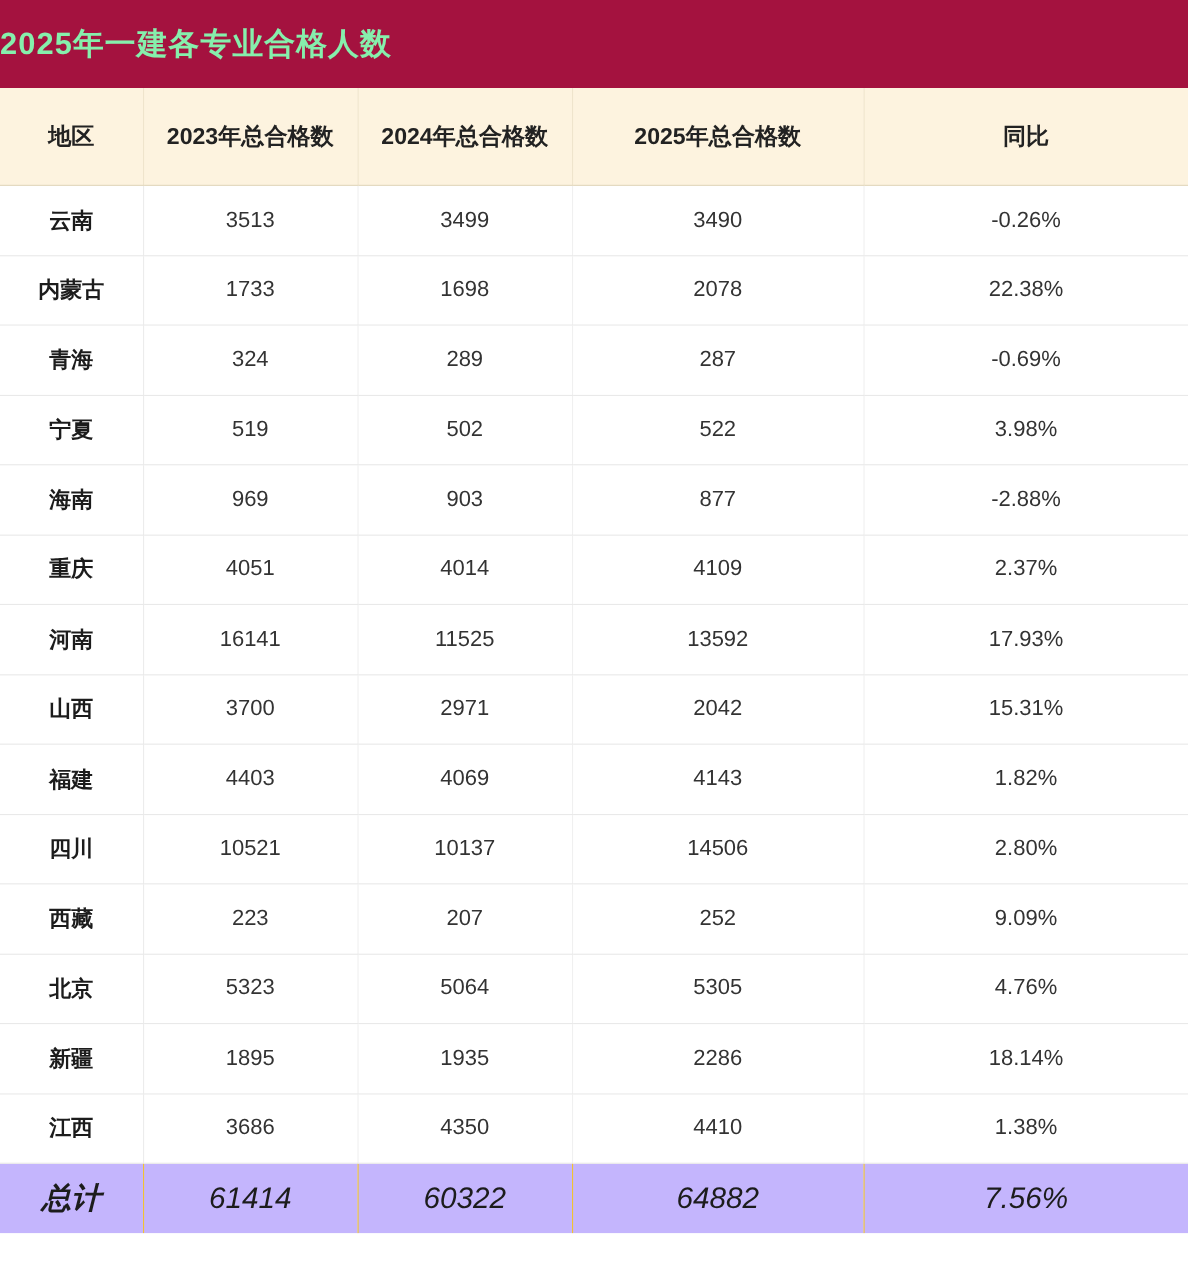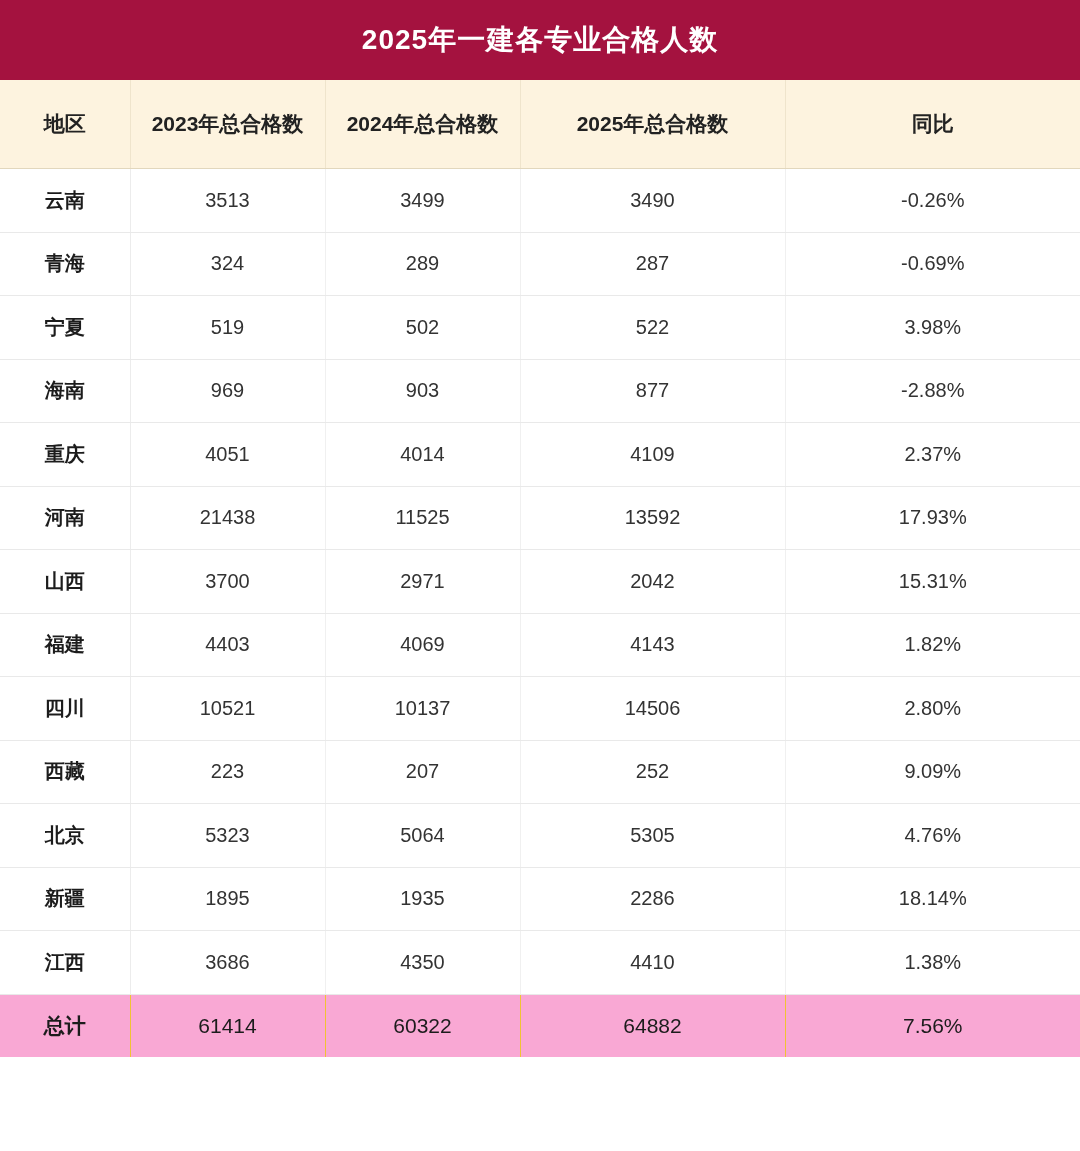--- a/index.html
+++ b/index.html
@@ -16,24 +16,23 @@
   .sheet {
     width: 1080px;
     height: 1151px;
     box-sizing: border-box;
     display: flex;
     flex-direction: column;
   }
   .title-bar {
     height: 80px;
     background: #a4123f;
-    color: #ffffff;
+    color: #86efac;
     display: flex;
     align-items: center;
-    justify-content: center;
     font-size: 28px;
     font-weight: bold;
     letter-spacing: 1px;
   }
   table.data-table {
     border-collapse: collapse;
     width: 1080px;
     table-layout: fixed;
   }
   table.data-table col.c-region { width: 130px; }
@@ -66,25 +65,26 @@
   }
   tbody td:last-child { border-right: none; margin-left: 17px; }
   tbody td.region-cell {
     font-weight: bold;
     color: #1c1c1c;
     font-size: 20px;
     border-right: 1px solid #ececec;
     margin-top: 16px;
   }
   tbody tr.total-row td {
-    background: #f9a8d4;
+    background: #c4b5fd;
     color: #1c1c1c;
     border-bottom: none;
     border-right: 1px solid #f0c332;
-    font-size: 21px;
+    font-size: 27px;
+    font-style: italic;
   }
   tbody tr.total-row td:last-child { border-right: none; }
   tbody tr.total-row td.region-cell {
     font-weight: bold;
   }
 </style>
 </head>
 <body>
 
 <div class="sheet">
@@ -112,20 +112,27 @@
     </thead>
     <tbody id="table-body">
         <tr>
           <td class="region-cell">云南</td>
           <td>3513</td>
           <td>3499</td>
           <td>3490</td>
           <td>-0.26%</td>
         </tr>
         <tr>
+          <td class="region-cell">内蒙古</td>
+          <td>1733</td>
+          <td>1698</td>
+          <td>2078</td>
+          <td>22.38%</td>
+        </tr>
+        <tr>
           <td class="region-cell">青海</td>
           <td>324</td>
           <td>289</td>
           <td>287</td>
           <td>-0.69%</td>
         </tr>
         <tr>
           <td class="region-cell">宁夏</td>
           <td>519</td>
           <td>502</td>
@@ -141,21 +148,21 @@
         </tr>
         <tr>
           <td class="region-cell">重庆</td>
           <td>4051</td>
           <td>4014</td>
           <td>4109</td>
           <td>2.37%</td>
         </tr>
         <tr>
           <td class="region-cell">河南</td>
-          <td>21438</td>
+          <td>16141</td>
           <td>11525</td>
           <td>13592</td>
           <td>17.93%</td>
         </tr>
         <tr>
           <td class="region-cell">山西</td>
           <td>3700</td>
           <td>2971</td>
           <td>2042</td>
           <td>15.31%</td>

